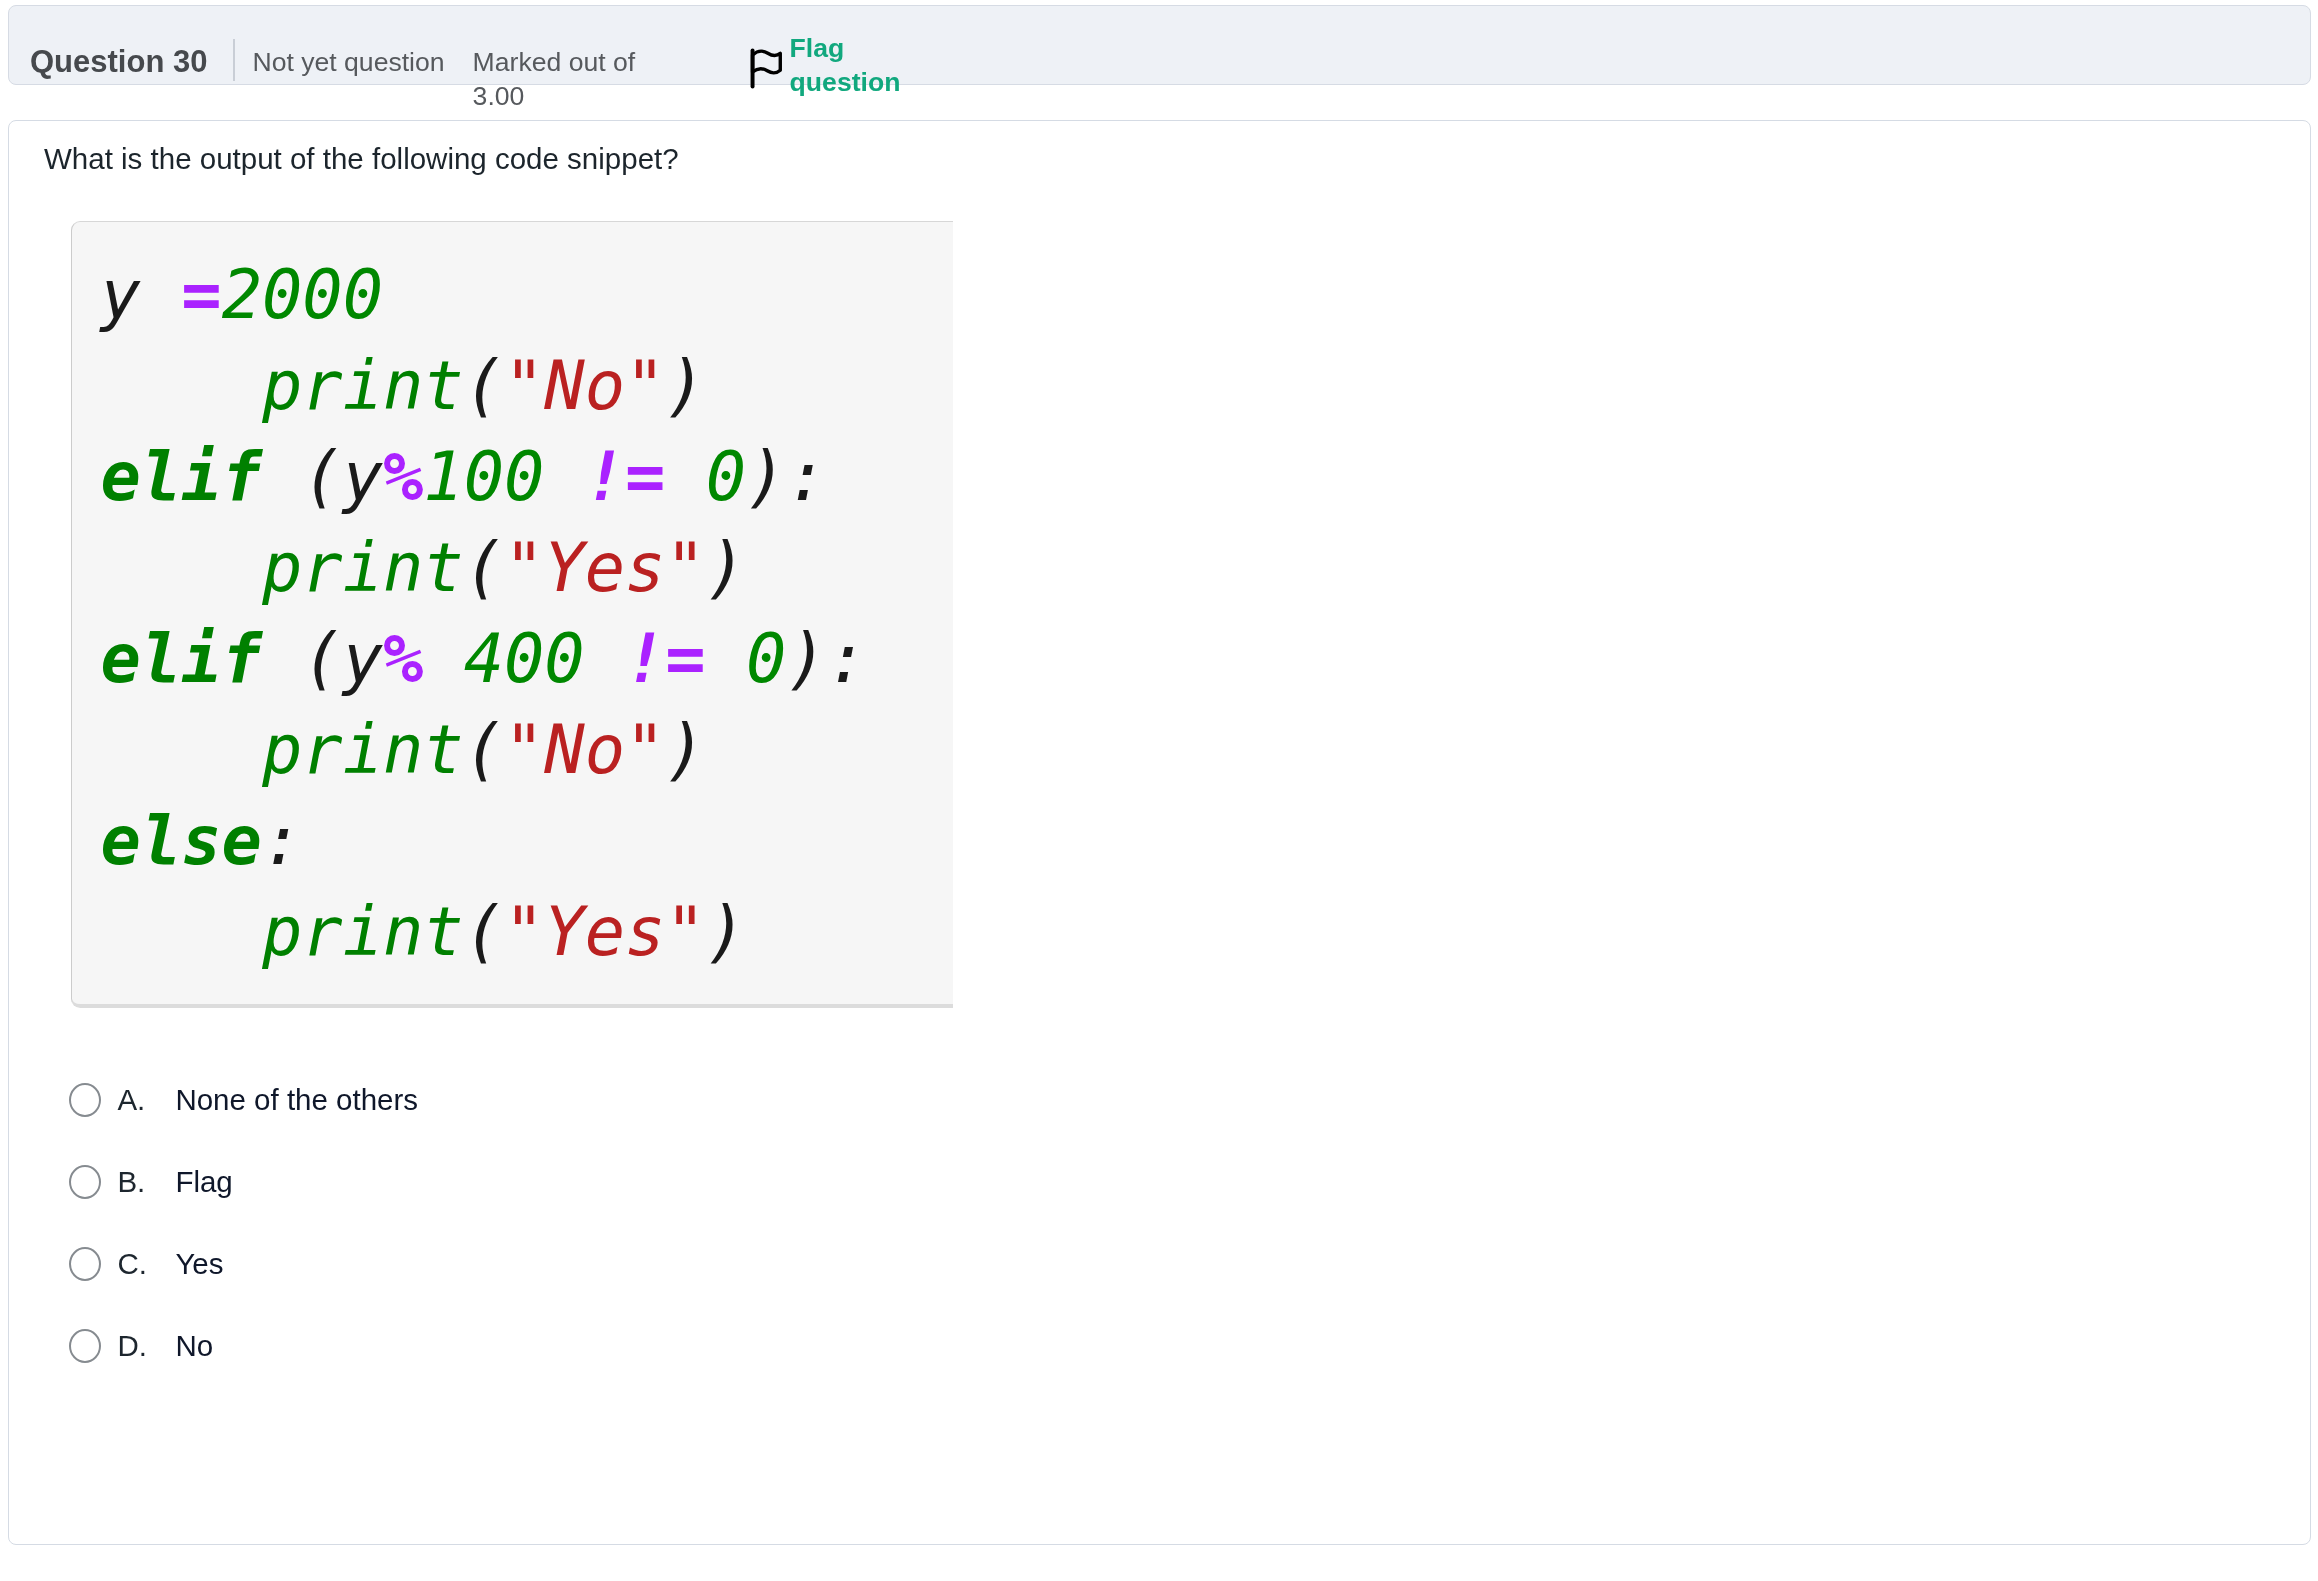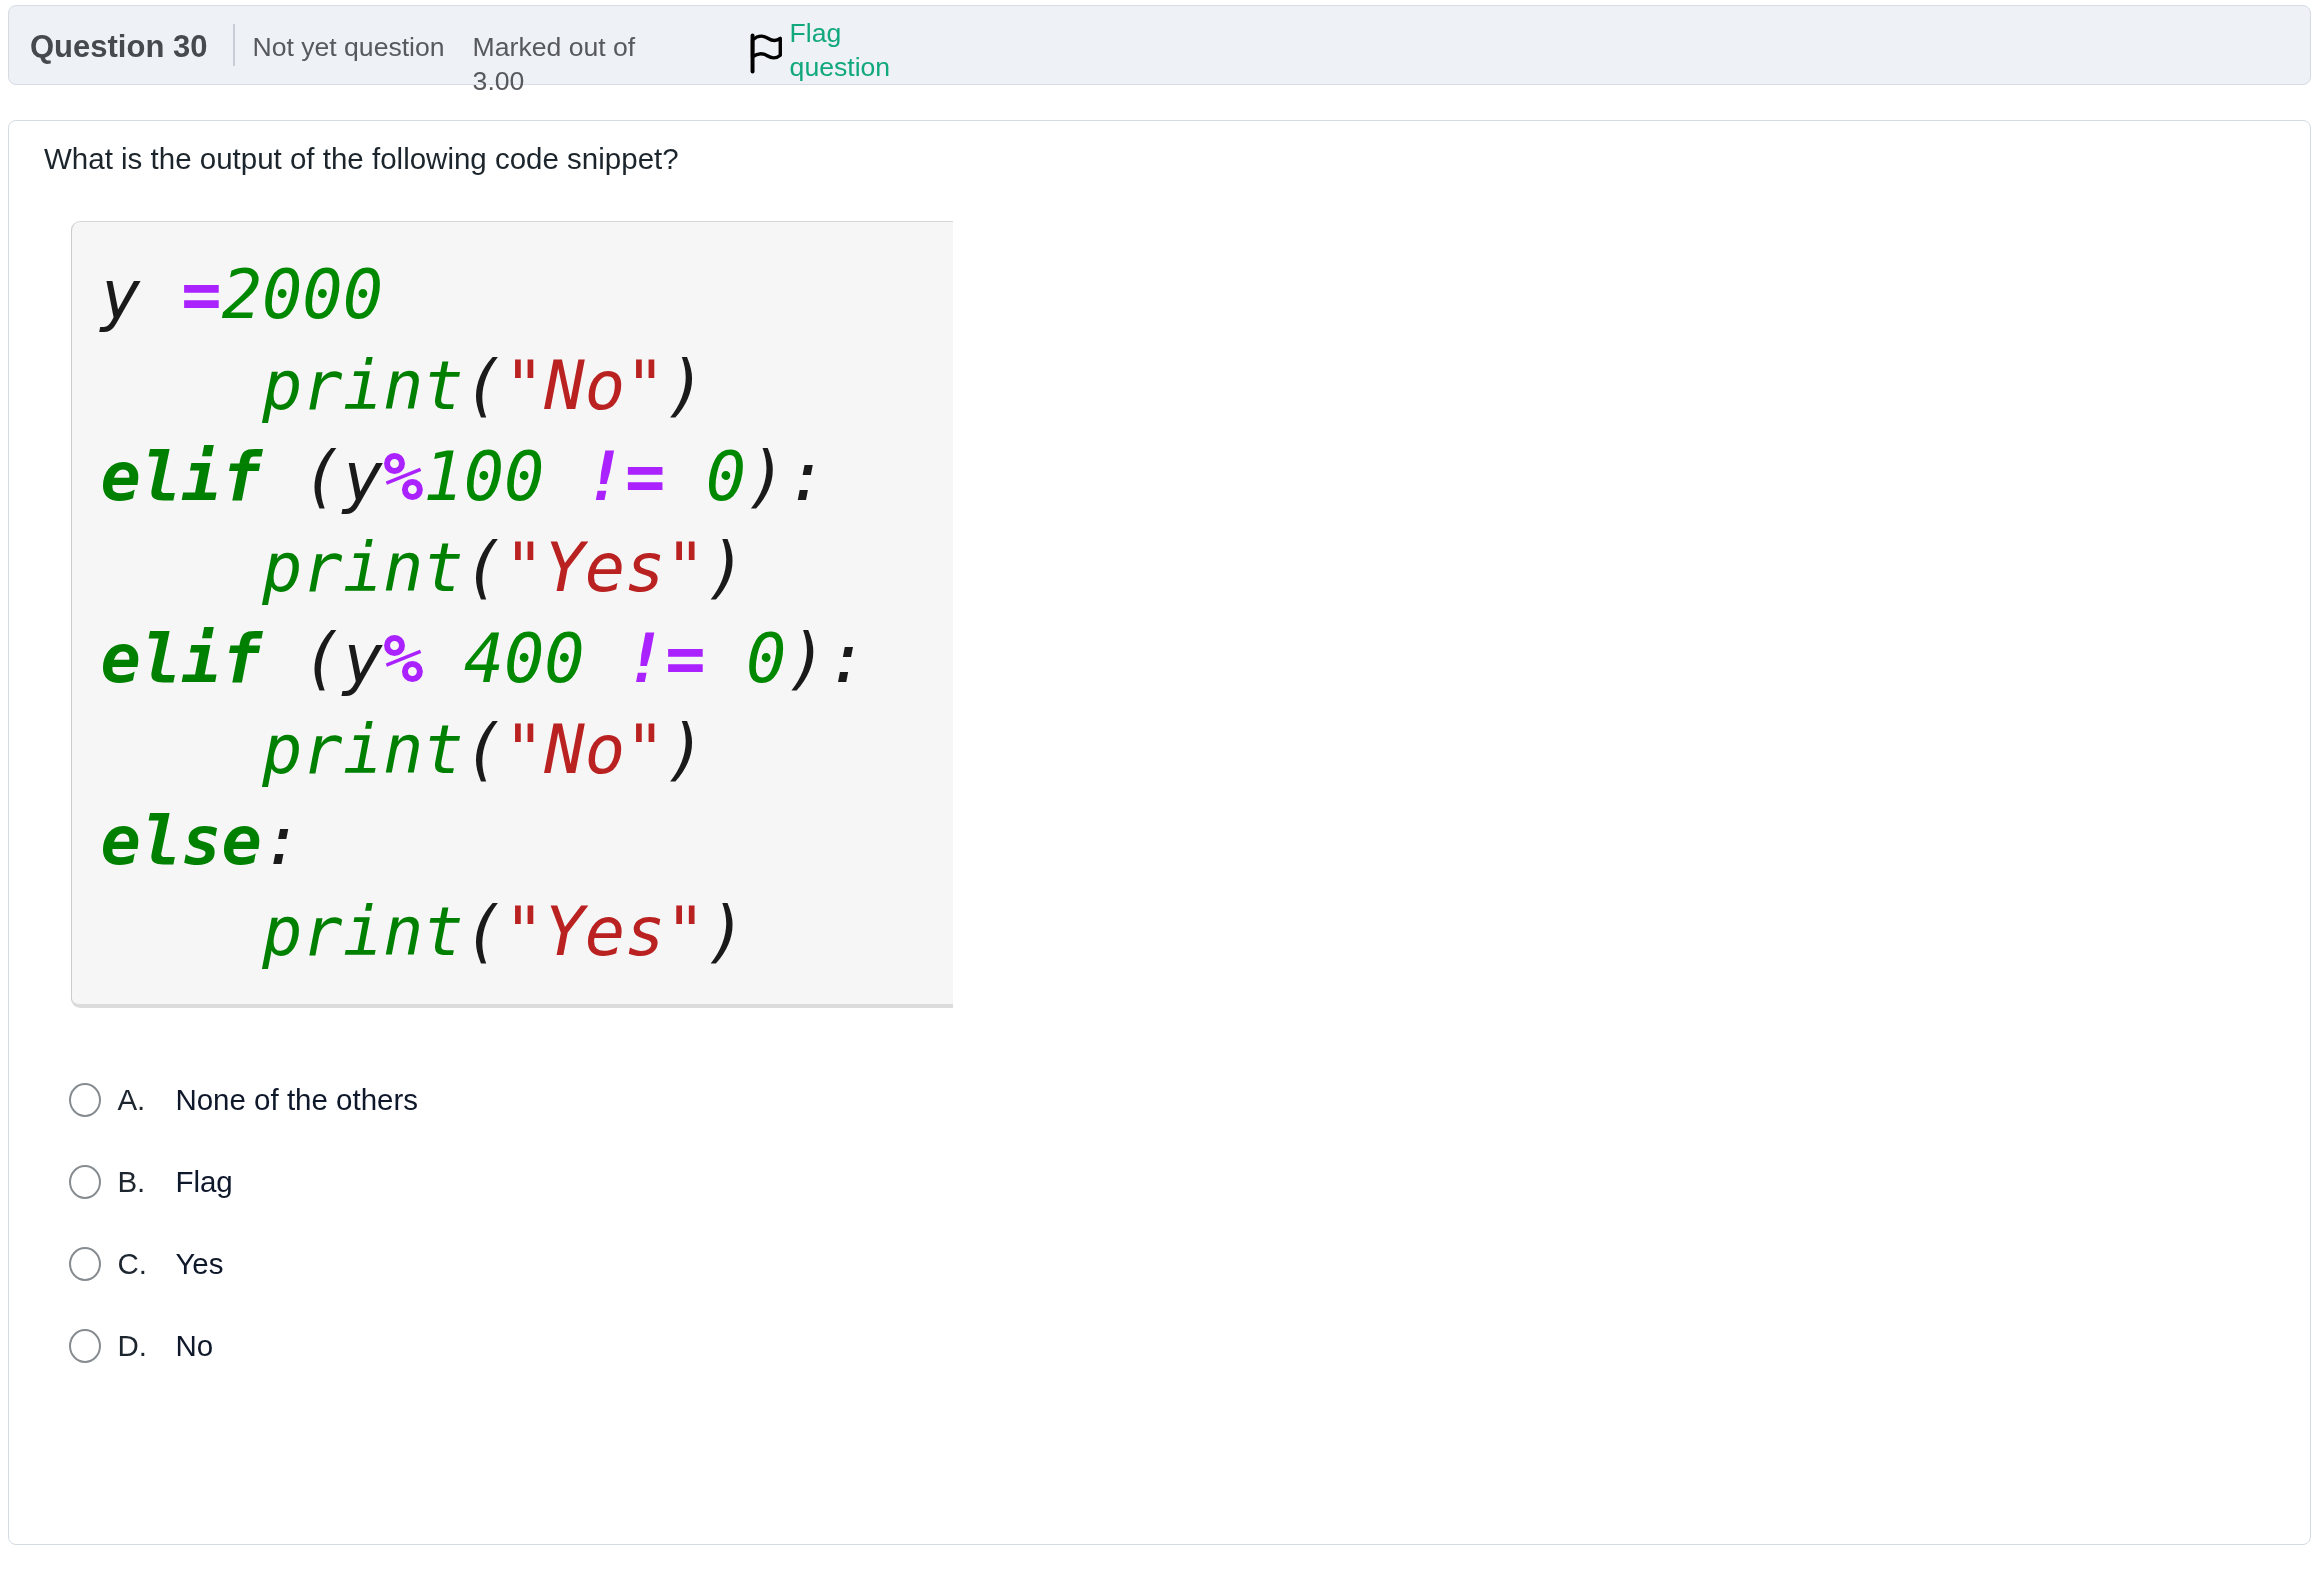--- a/index.html
+++ b/index.html
@@ -9,31 +9,31 @@
   
   .qheader {
     position:relative;
     margin:4.6px 8px 0 8px;
     height:80px;
     background:#eef1f6;
     border:1.7px solid #d6dbe4;
     border-radius:8px;
     display:flex;
     align-items:flex-start;
-    padding:23px 0 0 21px;
+    padding:38px 0 0 21px;
     overflow:visible;
   }
   .qno   { font-size:31px; line-height:35px; font-weight:700; color:#46494d; white-space:nowrap; }
   .vdiv  { width:1.7px; height:42px; background:#c9ced6; margin:-4.6px 0 0 26px; align-self:flex-start; }
   .hsub  { font-size:26.6px; line-height:34px; color:#56595d; }
   .status { margin-left:17.3px; white-space:nowrap; margin-top:1.2px; }
   .marked { margin-left:28px; width:191px; margin-top:1.2px; }
   .flagwrap {
     margin-left:84px; margin-top:-12.7px;
-    display:flex; align-items:flex-start; cursor:pointer; text-decoration:none;
+    display:flex; align-items:flex-start; cursor:pointer; text-decoration:none;font-weight:bold;
   }
   .flagicon { width:34px; height:43px; margin-top:16px; flex:none; }
   .flagtext { margin-left:8px; width:150px; font-size:26.6px; line-height:34px; color:#11a87e; }
 
   
   .qcard {
     margin:35px 8px 0 8px;
     height:1425px;
     background:#ffffff;
     border:1.7px solid #d5dbe4;

